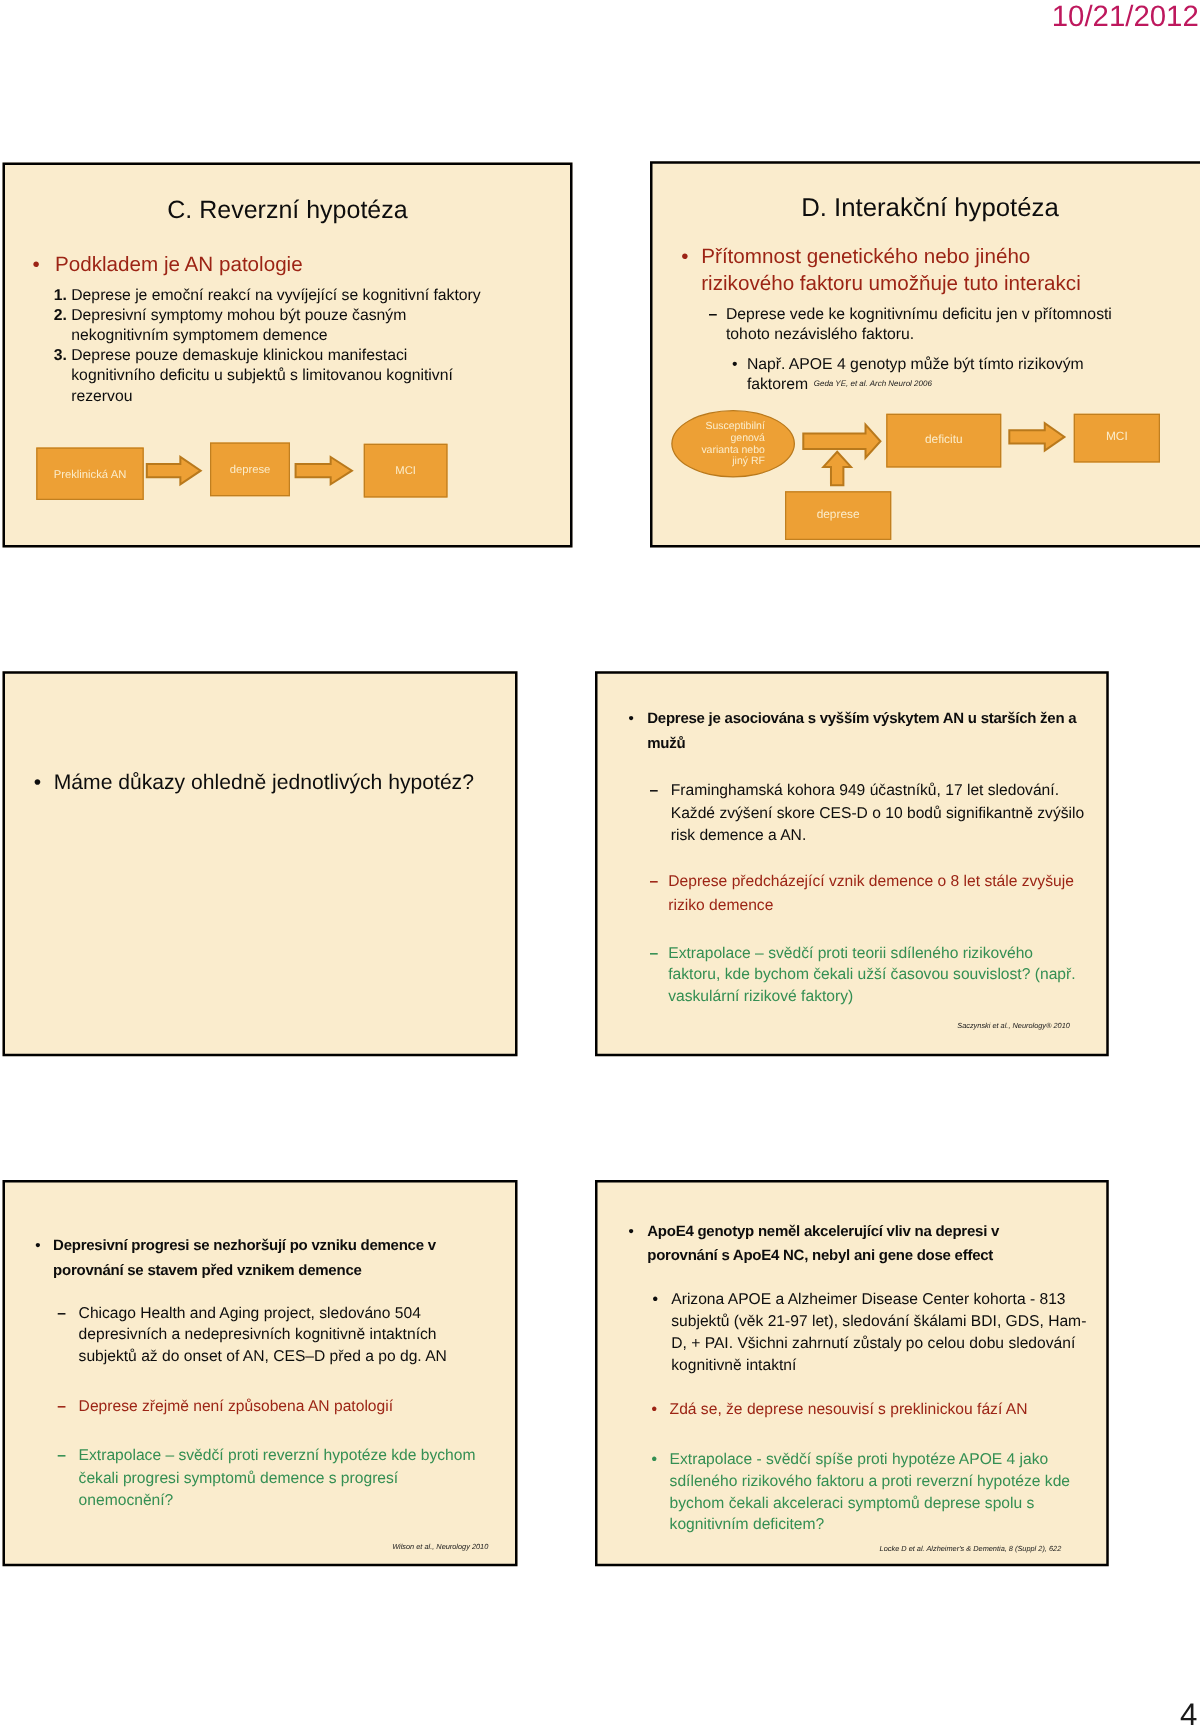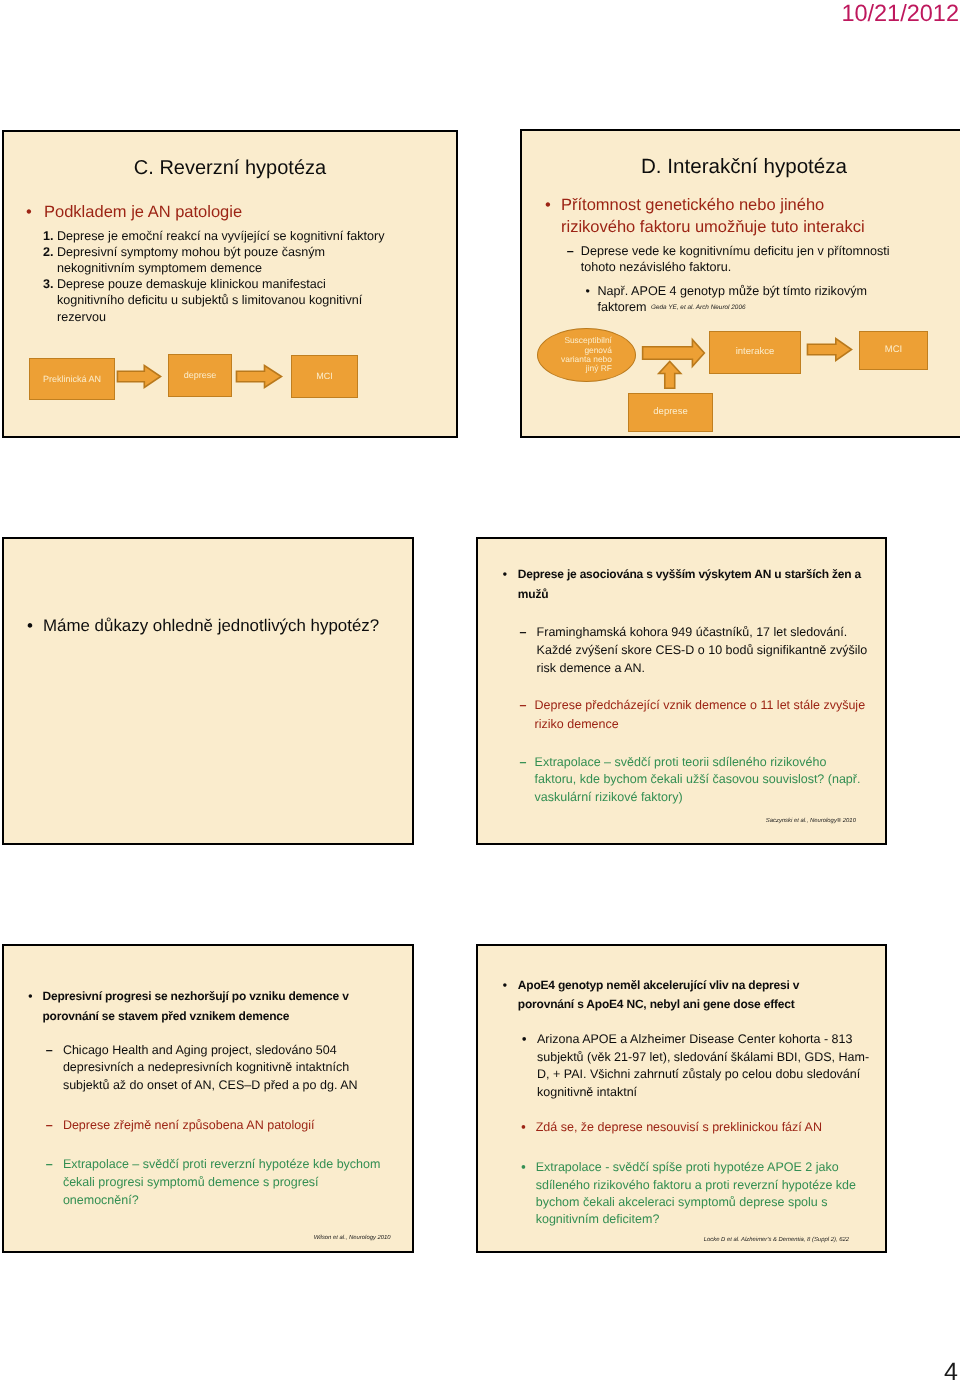--- a/index.html
+++ b/index.html
@@ -160,21 +160,21 @@
       <span class="tx">Např. APOE 4 genotyp může být tímto rizikovým faktorem</span>
     </div>
     <div class="cite" id="sl2-cite">Geda YE, et al. Arch Neurol 2006</div>
     <div class="oell" id="sl2-n0">Susceptibilní
 genová
 varianta nebo
 jiný RF</div>
     <svg class="oarrow" id="sl2-a0" viewBox="0 0 100 52" preserveAspectRatio="none">
         <path d="M1 14.5 L80 14.5 L80 1.3 L99 26 L80 50.7 L80 37.5 L1 37.5 Z" fill="#eda035" stroke="#b9791c" stroke-width="1.6" vector-effect="non-scaling-stroke"></path>
       </svg>
-    <div class="obox" id="sl2-n1">interakce</div>
+    <div class="obox" id="sl2-n1">deficitu</div>
     <svg class="oarrow" id="sl2-a1" viewBox="0 0 100 52" preserveAspectRatio="none">
         <path d="M1 14 L64 14 L64 1.3 L99 26 L64 50.7 L64 38 L1 38 Z" fill="#eda035" stroke="#b9791c" stroke-width="1.6" vector-effect="non-scaling-stroke"></path>
       </svg>
     <div class="obox" id="sl2-n2">MCI</div>
     <svg class="oarrow" id="sl2-a2" viewBox="0 0 52 100" preserveAspectRatio="none">
         <path d="M15 99 L15 45.5 L1.5 45.5 L26 1.5 L50.5 45.5 L37 45.5 L37 99 Z" fill="#eda035" stroke="#b9791c" stroke-width="1.6" vector-effect="non-scaling-stroke"></path>
       </svg>
     <div class="obox" id="sl2-n3">deprese</div>
   </div>
 
@@ -189,21 +189,21 @@
     <div class="b1 bold" id="sl4-b0">
       <span class="mk">•</span>
       <span class="tx">Deprese je asociována s vyšším výskytem AN u starších žen a mužů</span>
     </div>
     <div class="b2" id="sl4-b1">
       <span class="mk">–</span>
       <span class="tx">Framinghamská kohora 949 účastníků, 17 let sledování. Každé zvýšení skore CES-D o 10 bodů signifikantně zvýšilo risk demence a AN.</span>
     </div>
     <div class="b2 r" id="sl4-b2">
       <span class="mk">–</span>
-      <span class="tx">Deprese předcházející vznik demence o 11 let stále zvyšuje riziko demence</span>
+      <span class="tx">Deprese předcházející vznik demence o 8 let stále zvyšuje riziko demence</span>
     </div>
     <div class="b2 g" id="sl4-b3">
       <span class="mk">–</span>
       <span class="tx">Extrapolace – svědčí proti teorii sdíleného rizikového faktoru, kde bychom čekali užší časovou souvislost? (např. vaskulární rizikové faktory)</span>
     </div>
     <div class="cite" id="sl4-cite">Saczynski et al., Neurology® 2010</div>
   </div>
 
   <div class="slide" id="sl5">
     <div class="b1 bold" id="sl5-b0">
@@ -233,17 +233,17 @@
     <div class="b2" id="sl6-b1">
       <span class="mk">•</span>
       <span class="tx">Arizona APOE a Alzheimer Disease Center kohorta - 813 subjektů (věk 21-97 let), sledování škálami BDI, GDS, Ham-D, + PAI. Všichni zahrnutí zůstaly po celou dobu sledování kognitivně intaktní</span>
     </div>
     <div class="b2 r" id="sl6-b2">
       <span class="mk">•</span>
       <span class="tx">Zdá se, že deprese nesouvisí s preklinickou fází AN</span>
     </div>
     <div class="b2 g" id="sl6-b3">
       <span class="mk">•</span>
-      <span class="tx">Extrapolace - svědčí spíše proti hypotéze APOE 2 jako sdíleného rizikového faktoru a proti reverzní hypotéze kde bychom čekali akceleraci symptomů deprese spolu s kognitivním deficitem?</span>
+      <span class="tx">Extrapolace - svědčí spíše proti hypotéze APOE 4 jako sdíleného rizikového faktoru a proti reverzní hypotéze kde bychom čekali akceleraci symptomů deprese spolu s kognitivním deficitem?</span>
     </div>
     <div class="cite" id="sl6-cite">Locke D et al. Alzheimer's &amp; Dementia, 8 (Suppl 2), 622</div>
   </div>
 </div>
 
 </body></html>

